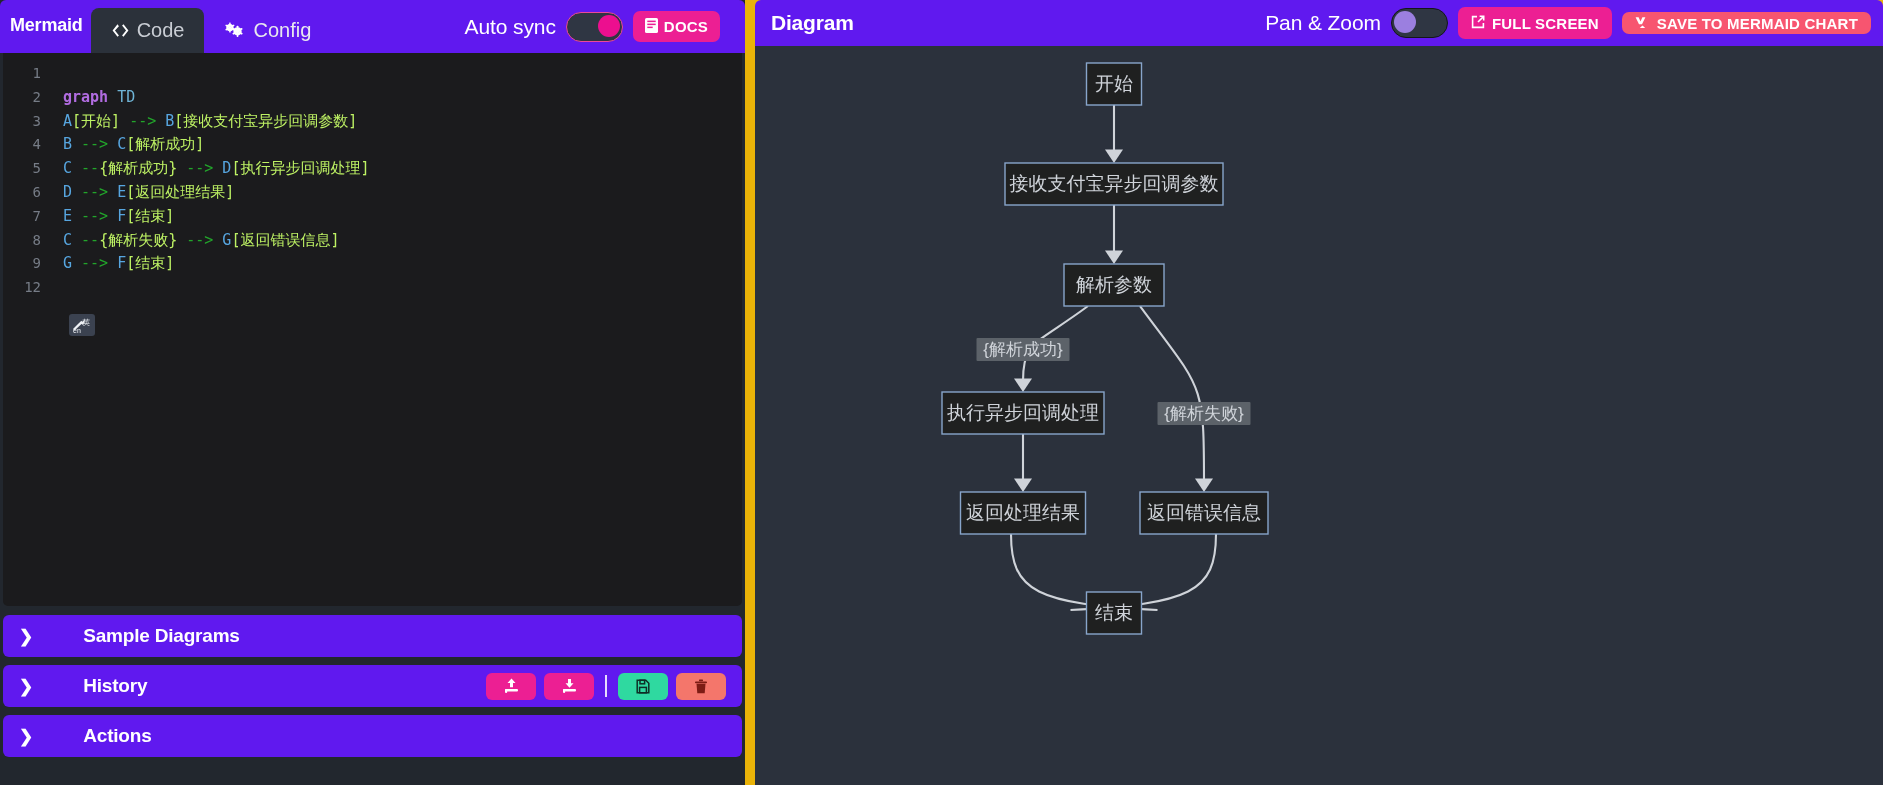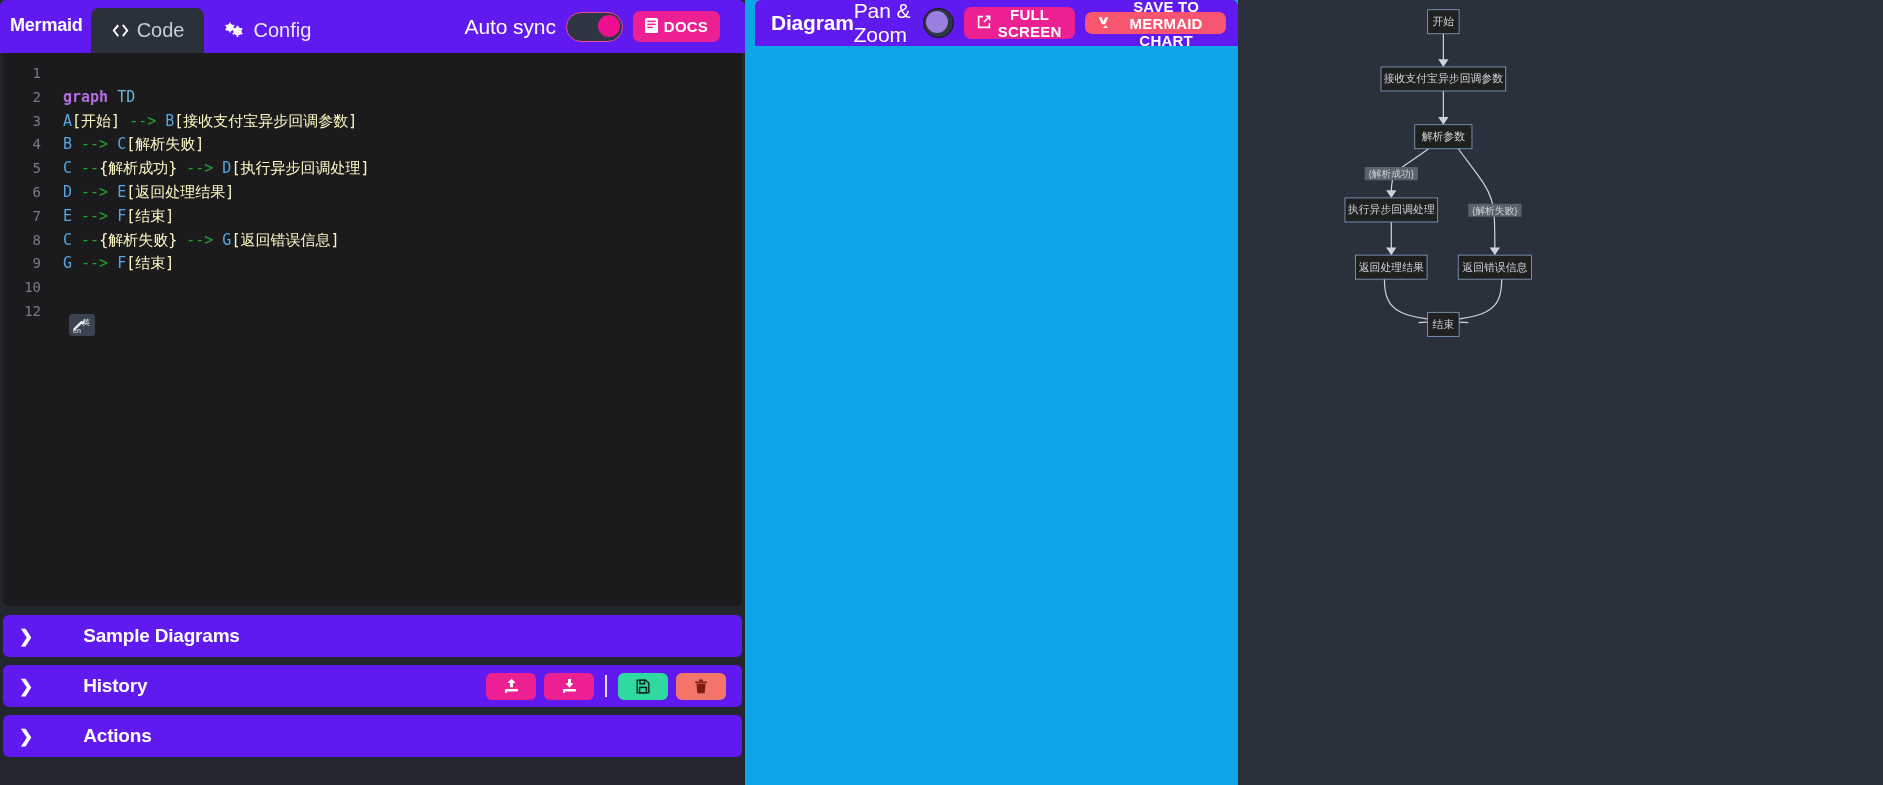--- a/index.html
+++ b/index.html
@@ -131,21 +131,21 @@
   }
   .code-line.active .lc {
     border: 1px solid #43484f;
     margin-right: 3px;
     height: 23.8px;
   }
   .kw  { color: #b16ce0; font-weight: bold; }
   .typ { color: #6fb4d6; }
   .id  { color: #57a6e0; }
   .arw { color: #22a52b; }
-  .br  { color: #fef9c3; }
+  .br  { color: #bef264; }
   .cur { color: #c9cdd4; }
 
   .ime {
     position: absolute;
     left: 66px; top: 261px;
     width: 26px; height: 22px;
     background: #3b4250;
     border-radius: 3px;
     display: flex; align-items: center; justify-content: center;
   }
@@ -189,22 +189,22 @@
   .hb svg { display: block; }
   .sep {
     width: 2px; height: 22px; background: #ffffff; opacity: .85;
     margin: 0 3px;
   }
 
   
   .right-panel {
     flex: 1 1 auto;
     height: 785px;
-    background: #0ea5e9;
-    display: flex; flex-direction: row;
+    background: #eab308;
+    display: flex; flex-direction: column;
     padding-left: 10px;
   }
   .diag-header {
     height: 46px;
     flex: 0 0 46px;
     background: #6019ef;
     border-radius: 6px 6px 0 0;
     display: flex; align-items: center;
     padding: 0 12px 0 16px;
   }
@@ -329,27 +329,26 @@
           <span>DOCS</span>
         </button>
       </div>
     </div>
 
     <div class="editor">
       <div class="code-area" id="code-area">
           <div class="code-line"><span class="ln">1</span><span class="lc"></span></div>
           <div class="code-line"><span class="ln">2</span><span class="lc"><span class="kw">graph</span><span class="cur"> </span><span class="typ">TD</span></span></div>
           <div class="code-line"><span class="ln">3</span><span class="lc"><span class="id">A</span><span class="br">[开始]</span><span class="cur"> </span><span class="arw">--&gt;</span><span class="cur"> </span><span class="id">B</span><span class="br">[接收支付宝异步回调参数]</span></span></div>
-          <div class="code-line"><span class="ln">4</span><span class="lc"><span class="id">B</span><span class="cur"> </span><span class="arw">--&gt;</span><span class="cur"> </span><span class="id">C</span><span class="br">[解析失败]</span></span></div>
+          <div class="code-line"><span class="ln">4</span><span class="lc"><span class="id">B</span><span class="cur"> </span><span class="arw">--&gt;</span><span class="cur"> </span><span class="id">C</span><span class="br">[解析成功]</span></span></div>
           <div class="code-line"><span class="ln">5</span><span class="lc"><span class="id">C</span><span class="cur"> </span><span class="arw">--</span><span class="br">{解析成功}</span><span class="cur"> </span><span class="arw">--&gt;</span><span class="cur"> </span><span class="id">D</span><span class="br">[执行异步回调处理]</span></span></div>
           <div class="code-line"><span class="ln">6</span><span class="lc"><span class="id">D</span><span class="cur"> </span><span class="arw">--&gt;</span><span class="cur"> </span><span class="id">E</span><span class="br">[返回处理结果]</span></span></div>
           <div class="code-line"><span class="ln">7</span><span class="lc"><span class="id">E</span><span class="cur"> </span><span class="arw">--&gt;</span><span class="cur"> </span><span class="id">F</span><span class="br">[结束]</span></span></div>
           <div class="code-line"><span class="ln">8</span><span class="lc"><span class="id">C</span><span class="cur"> </span><span class="arw">--</span><span class="br">{解析失败}</span><span class="cur"> </span><span class="arw">--&gt;</span><span class="cur"> </span><span class="id">G</span><span class="br">[返回错误信息]</span></span></div>
           <div class="code-line"><span class="ln">9</span><span class="lc"><span class="id">G</span><span class="cur"> </span><span class="arw">--&gt;</span><span class="cur"> </span><span class="id">F</span><span class="br">[结束]</span></span></div>
-          <div class="code-line"><span class="ln">10</span><span class="lc"></span></div>
           <div class="code-line"><span class="ln">12</span><span class="lc"></span></div>
         </div>
       <div class="ime">
         <svg width="22" height="18" viewBox="0 0 22 18">
           <path d="M3.5 14.5 L12 6.5 L10.3 4.8 L2 13z" fill="#eef1f5"></path>
           <path d="M9.2 7.2 L14.2 3.4 L12.2 8.9 Z" fill="#eef1f5"></path>
           <text x="2" y="16.6" font-size="7" fill="#eef1f5" font-family="Liberation Sans, sans-serif">en</text>
           <text x="11.5" y="8.5" font-size="7.5" fill="#eef1f5" font-family="DejaVu Sans, sans-serif">英</text>
         </svg>
       </div>

